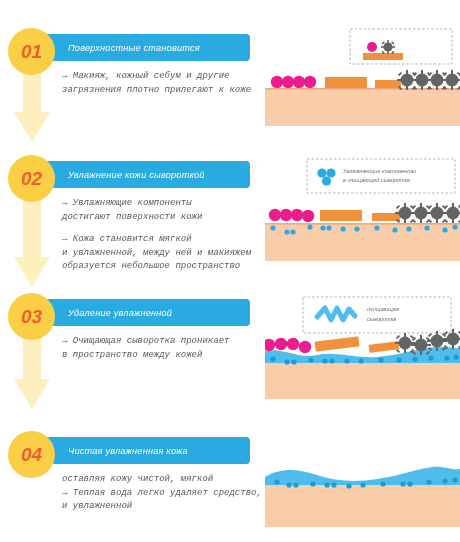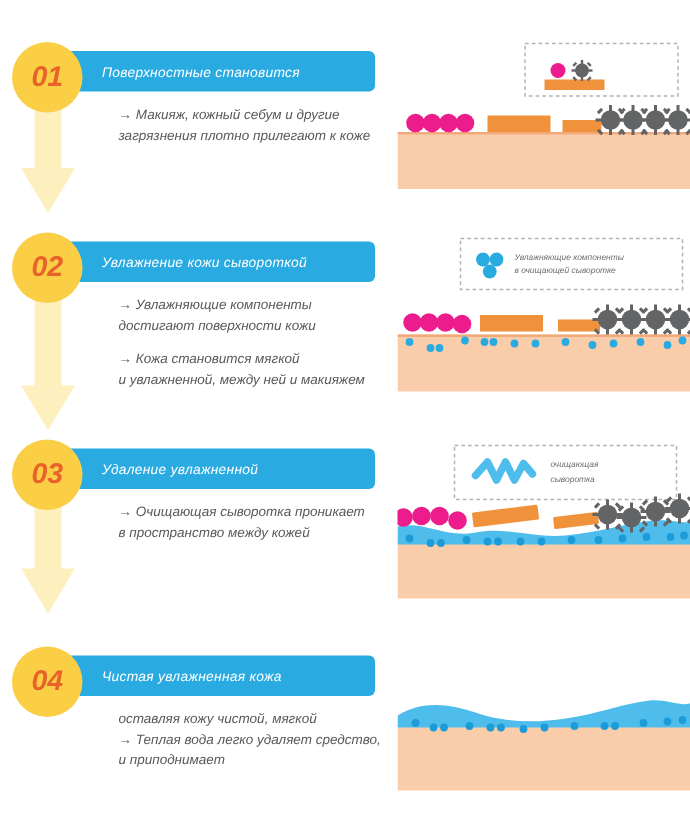--- a/index.html
+++ b/index.html
@@ -74,26 +74,27 @@
     margin-left: 30px;
     font-size: 9.2px;
     font-style: italic;
     color: #ffffff;
     letter-spacing: 0.2px;
     white-space: nowrap;
   }
 
   .body-text {
     position: absolute;
-    left: 79px;
+    left: 62px;
     font-size: 9px;
     font-style: italic;
     color: #58595B;
     line-height: 13.5px;
     width: 200px;
+    font-family: Liberation Mono, monospace;
   }
 
   
   .down-arrow {
     position: absolute;
     left: 14px;
     width: 36px;
     z-index: 1;
   }
 
@@ -241,20 +242,21 @@
       <div class="badge">
         <span class="badge-num">02</span>
       </div>
 
       <div class="body-text" style="top:42px;">
         <div>→ Увлажняющие компоненты</div>
         <div>достигают поверхности кожи</div>
         <div style="height:9px;"></div>
         <div>→ Кожа становится мягкой</div>
         <div>и увлажненной, между ней и макияжем</div>
+        <div>образуется небольшое пространство</div>
       </div>
     </div>
 
     <svg class="illu" style="top:-2px;" width="195" height="120" viewBox="0 0 195 120">
 
       <rect x="42" y="6" width="148" height="34" fill="#ffffff" stroke="#B3B3B3" stroke-width="1" stroke-dasharray="2.5,2"></rect>
       <g fill="#29ABE2">
         <circle cx="57" cy="20" r="4.6"></circle>
         <circle cx="66" cy="20" r="4.6"></circle>
         <circle cx="61.5" cy="28" r="4.6"></circle>
@@ -473,21 +475,21 @@
         <span class="title-text">Чистая увлажненная кожа</span>
       </div>
 
       <div class="badge">
         <span class="badge-num">04</span>
       </div>
 
       <div class="body-text" style="top:42px;">
         <div>оставляя кожу чистой, мягкой</div>
         <div>→ Теплая вода легко удаляет средство,</div>
-        <div>и приподнимает</div>
+        <div>и увлажненной</div>
       </div>
     </div>
 
     <svg class="illu" style="top:18px;" width="195" height="90" viewBox="0 0 195 90">
 
       <rect x="0" y="32" width="195" height="46" fill="#F9CCAA"></rect>
 
       <path d="M0,28 C16,18 34,20 52,26 C72,33 92,33 112,30 C134,27 150,20 168,18
                C180,17 188,22 195,20 L195,36 L0,36 Z" fill="#4FBDEC"></path>
 

